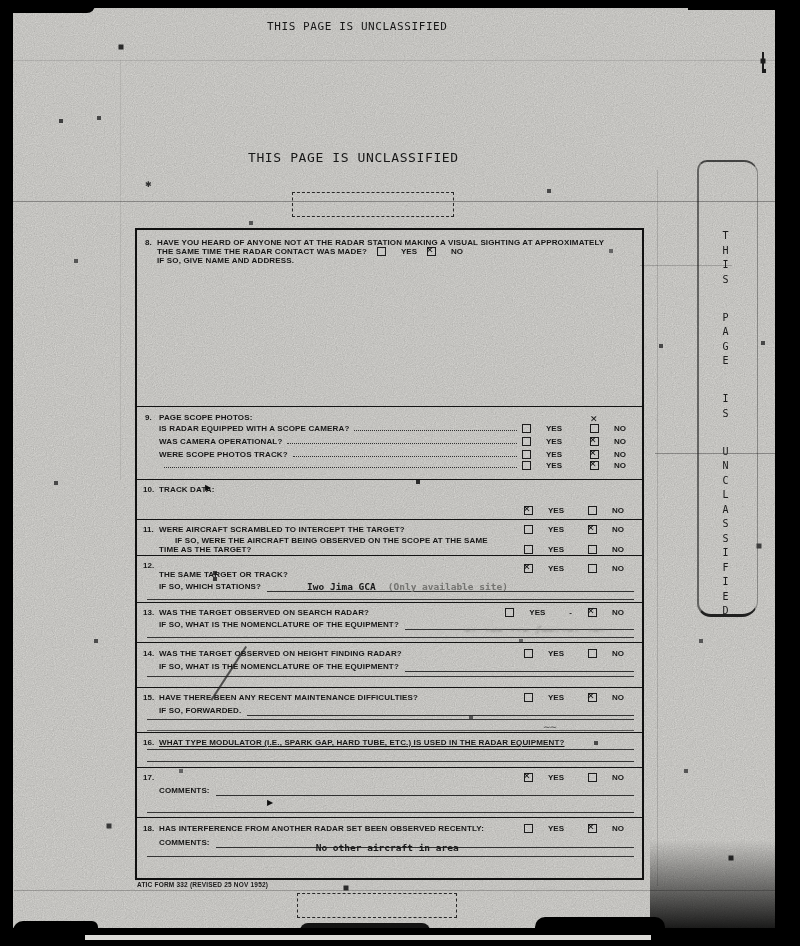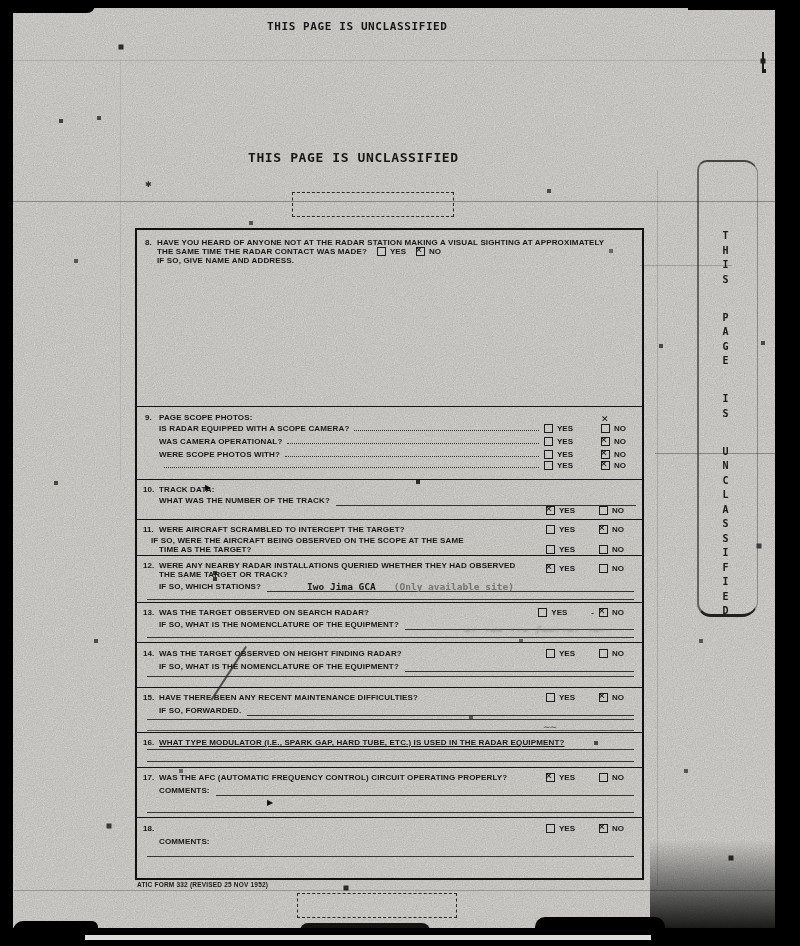--- a/index.html
+++ b/index.html
@@ -19,21 +19,21 @@
   .edge.bl{left:13px;top:921px;width:85px;height:25px;border-radius:10px 6px 0 0;}
   .edge.bump1{left:300px;top:923px;width:130px;height:10px;border-radius:8px 8px 0 0;opacity:.9;}
   .edge.bump2{left:535px;top:917px;width:130px;height:16px;border-radius:10px 10px 0 0;}
   .edge.brwash{left:650px;top:840px;width:126px;height:92px;background:linear-gradient(to bottom,rgba(0,0,0,0),rgba(0,0,0,.9));}
   .whitestrip{position:absolute;left:85px;top:935px;width:566px;height:5px;background:#dddcd8;z-index:41;}
   
   .hline,.vline{position:absolute;z-index:5;}
   .hline{height:1px;background:rgba(70,70,70,.45);}
   .vline{width:1px;background:rgba(70,70,70,.4);}
   
-  .cls{position:absolute;font-family:"DejaVu Sans Mono",monospace;font-weight:bold;color:#1c1c1c;z-index:10;}
+  .cls{position:absolute;font-family:"DejaVu Sans Mono",monospace;font-weight:normal;color:#1c1c1c;z-index:10;}
   .cls.h1{left:267px;top:20px;font-size:11px;letter-spacing:.6px;}
   .cls.h2{left:248px;top:150px;font-size:13px;letter-spacing:.6px;}
   .cls.side{
     left:720px;top:230px;writing-mode:vertical-lr;text-orientation:upright;
     font-size:10px;letter-spacing:3.5px;word-spacing:9px;color:#222;z-index:10;
   }
   .bracket{
     position:absolute;left:697px;top:160px;width:58px;height:452px;z-index:6;
     border-left:2px solid rgba(25,25,25,.55);
     border-right:1.5px solid rgba(25,25,25,.35);
@@ -51,21 +51,21 @@
   }
   .row{position:absolute;left:0;width:100%;border-top:1.6px solid #171717;box-sizing:border-box;}
   .row.first{border-top:none;}
   .q{font-size:8px;font-weight:bold;letter-spacing:.15px;line-height:9.5px;color:#1b1b1b;white-space:nowrap;}
   .num{position:absolute;font-size:8px;font-weight:bold;}
   .line{position:absolute;display:flex;align-items:center;}
   .lead{flex:1;margin:0 5px 2px 5px;border-bottom:1.6px dotted #3c3c3c;height:5px;min-width:10px;}
   .ul{border-bottom:1.2px solid #3a3a3a;}
   .fill{flex:1;align-self:flex-end;margin-left:6px;height:10px;}
   .xul{position:absolute;border-bottom:1.2px solid #3f3f3f;height:0;z-index:11;}
-  .cb{display:inline-flex;align-items:center;gap:4px;white-space:nowrap;}
+  .cb{display:inline-flex;align-items:center;gap:15px;white-space:nowrap;}
   .box{width:7px;height:7px;border:1.2px solid #222;position:relative;flex:none;background:rgba(255,255,255,.2);}
   .mk{position:absolute;left:-2px;top:-3.5px;font-family:"DejaVu Sans",sans-serif;font-weight:bold;font-size:9px;color:#141414;}
   .mk.above{left:-1px;top:-11px;}
   .cbl{font-size:8px;font-weight:bold;}
   .pre{font-size:8px;font-weight:bold;margin-right:1px;}
   .ansgrp{display:flex;gap:24px;margin-left:auto;padding-right:2px;}
   .typed{font-family:"DejaVu Sans Mono",monospace;font-weight:bold;font-size:9.5px;color:#1f1f1f;white-space:nowrap;}
   .typedfaint{font-family:"DejaVu Sans Mono",monospace;font-weight:bold;font-size:9.5px;color:#8a8a86;filter:blur(.4px);white-space:nowrap;}
   .smudge{font-family:"DejaVu Sans Mono",monospace;font-weight:bold;font-size:9px;color:#8d8d89;filter:blur(.8px);letter-spacing:1px;white-space:nowrap;}
   .arrowmark{position:absolute;font-size:8px;color:#111;z-index:12;}
@@ -169,21 +169,21 @@
           <span class="cbl">YES</span>
         </span>
         <span class="cb">
           <span class="box">
               <span class="mk">✕</span>
             </span>
           <span class="cbl">NO</span>
         </span>
       </div>
       <div class="line" style="left:22px;top:43px;right:16px;">
-        <span class="q">WERE SCOPE PHOTOS WITH?</span>
+        <span class="q">WERE SCOPE PHOTOS TRACK?</span>
         <span class="lead"></span>
         <span class="cb" style="margin-right:28px;">
           <span class="box">
               <span class="mk"></span>
             </span>
           <span class="cbl">YES</span>
         </span>
         <span class="cb">
           <span class="box">
               <span class="mk">✕</span>
@@ -207,24 +207,20 @@
         </span>
       </div>
     </div>
 
     <div class="row" style="top:249px;height:40px;">
       <span class="num" style="left:6px;top:5px;">10.</span>
       <div class="line" style="left:22px;top:5px;">
         <span class="q">TRACK DATA:</span>
       </div>
       <span class="arrowmark" style="left:68px;top:3px;">▶</span>
-      <div class="line" style="left:22px;top:15px;right:6px;">
-        <span class="q">WHAT WAS THE NUMBER OF THE TRACK?</span>
-        <span class="ul fill"><span class="typed"></span></span>
-      </div>
       <div class="line" style="left:22px;top:26px;right:16px;">
         <span class="ansgrp">
           <span class="cb">
             <span class="box">
                 <span class="mk">✕</span>
               </span>
             <span class="cbl">YES</span>
           </span>
           <span class="cb">
             <span class="box">
@@ -248,21 +244,21 @@
             <span class="cbl">YES</span>
           </span>
           <span class="cb">
             <span class="box">
                 <span class="mk">✕</span>
               </span>
             <span class="cbl">NO</span>
           </span>
         </span>
       </div>
-      <div class="line" style="left:14px;top:16px;">
+      <div class="line" style="left:38px;top:16px;">
         <span class="q">IF SO, WERE THE AIRCRAFT BEING OBSERVED ON THE SCOPE AT THE SAME</span>
       </div>
       <div class="line" style="left:22px;top:25px;right:16px;">
         <span class="q">TIME AS THE TARGET?</span>
         <span class="ansgrp">
           <span class="cb">
             <span class="box">
                 <span class="mk"></span>
               </span>
             <span class="cbl">YES</span>
@@ -272,23 +268,20 @@
                 <span class="mk"></span>
               </span>
             <span class="cbl">NO</span>
           </span>
         </span>
       </div>
     </div>
 
     <div class="row" style="top:325px;height:47px;">
       <span class="num" style="left:6px;top:5px;">12.</span>
-      <div class="line" style="left:22px;top:5px;">
-        <span class="q">WERE ANY NEARBY RADAR INSTALLATIONS QUERIED WHETHER THEY HAD OBSERVED</span>
-      </div>
       <div class="line" style="left:22px;top:14px;">
         <span class="q">THE SAME TARGET OR TRACK?</span>
       </div>
       <div class="line" style="right:16px;top:8px;">
         <span class="ansgrp">
           <span class="cb">
             <span class="box">
                 <span class="mk">✕</span>
               </span>
             <span class="cbl">YES</span>
@@ -296,21 +289,21 @@
           <span class="cb">
             <span class="box">
                 <span class="mk"></span>
               </span>
             <span class="cbl">NO</span>
           </span>
         </span>
       </div>
       <div class="line" style="left:22px;top:25px;right:8px;">
         <span class="q">IF SO, WHICH STATIONS?</span>
-        <span class="ul fill" style="display:flex;align-items:flex-start;gap:18px;padding-left:40px;">
+        <span class="ul fill" style="display:flex;align-items:flex-start;gap:12px;padding-left:40px;">
           <span class="typed">Iwo Jima GCA</span>
           <span class="typedfaint">(Only available site)</span>
         </span>
       </div>
       <div class="xul" style="left:10px;right:8px;top:43px;"></div>
     </div>
 
     <div class="row" style="top:372px;height:40px;">
       <span class="num" style="left:6px;top:5px;">13.</span>
       <div class="line" style="left:22px;top:5px;right:16px;">
@@ -398,21 +391,20 @@
       <div class="line" style="left:22px;top:5px;text-decoration:underline;">
         <span class="q">WHAT TYPE MODULATOR (I.E., SPARK GAP, HARD TUBE, ETC.) IS USED IN THE RADAR EQUIPMENT?</span>
       </div>
       <div class="xul" style="left:10px;right:8px;top:16px;"></div>
       <div class="xul" style="left:10px;right:8px;top:28px;"></div>
     </div>
 
     <div class="row" style="top:537px;height:50px;">
       <span class="num" style="left:6px;top:5px;">17.</span>
       <div class="line" style="left:22px;top:5px;right:16px;">
-        <span class="q">WAS THE AFC (AUTOMATIC FREQUENCY CONTROL) CIRCUIT OPERATING PROPERLY?</span>
         <span class="ansgrp">
           <span class="cb">
             <span class="box">
                 <span class="mk">✕</span>
               </span>
             <span class="cbl">YES</span>
           </span>
           <span class="cb">
             <span class="box">
                 <span class="mk"></span>
@@ -425,37 +417,41 @@
         <span class="q">COMMENTS:</span>
         <span class="ul fill"><span class="typed"></span></span>
       </div>
       <span class="arrowmark" style="left:130px;top:30px;">▶</span>
       <div class="xul" style="left:10px;right:8px;top:44px;"></div>
     </div>
 
     <div class="row" style="top:587px;height:59px;">
       <span class="num" style="left:6px;top:6px;">18.</span>
       <div class="line" style="left:22px;top:6px;right:16px;">
+        <span class="q">HAS INTERFERENCE FROM ANOTHER RADAR SET BEEN OBSERVED RECENTLY:</span>
         <span class="ansgrp">
           <span class="cb">
             <span class="box">
                 <span class="mk"></span>
               </span>
             <span class="cbl">YES</span>
           </span>
           <span class="cb">
             <span class="box">
                 <span class="mk">✕</span>
               </span>
             <span class="cbl">NO</span>
           </span>
         </span>
       </div>
       <div class="line" style="left:22px;top:19px;right:8px;">
         <span class="q">COMMENTS:</span>
+        <span class="ul fill" style="padding-left:100px;">
+          <span class="typed">No other aircraft in area</span>
+        </span>
       </div>
       <div class="xul" style="left:10px;right:8px;top:38px;"></div>
     </div>
   </div>
 
   <div class="footer">ATIC FORM 332 (REVISED 25 NOV 1952)</div>
 
   <svg class="noise" width="800" height="946">
     <filter id="grain">
         <feTurbulence type="fractalNoise" baseFrequency="0.9" numOctaves="2" stitchTiles="stitch"></feTurbulence>

